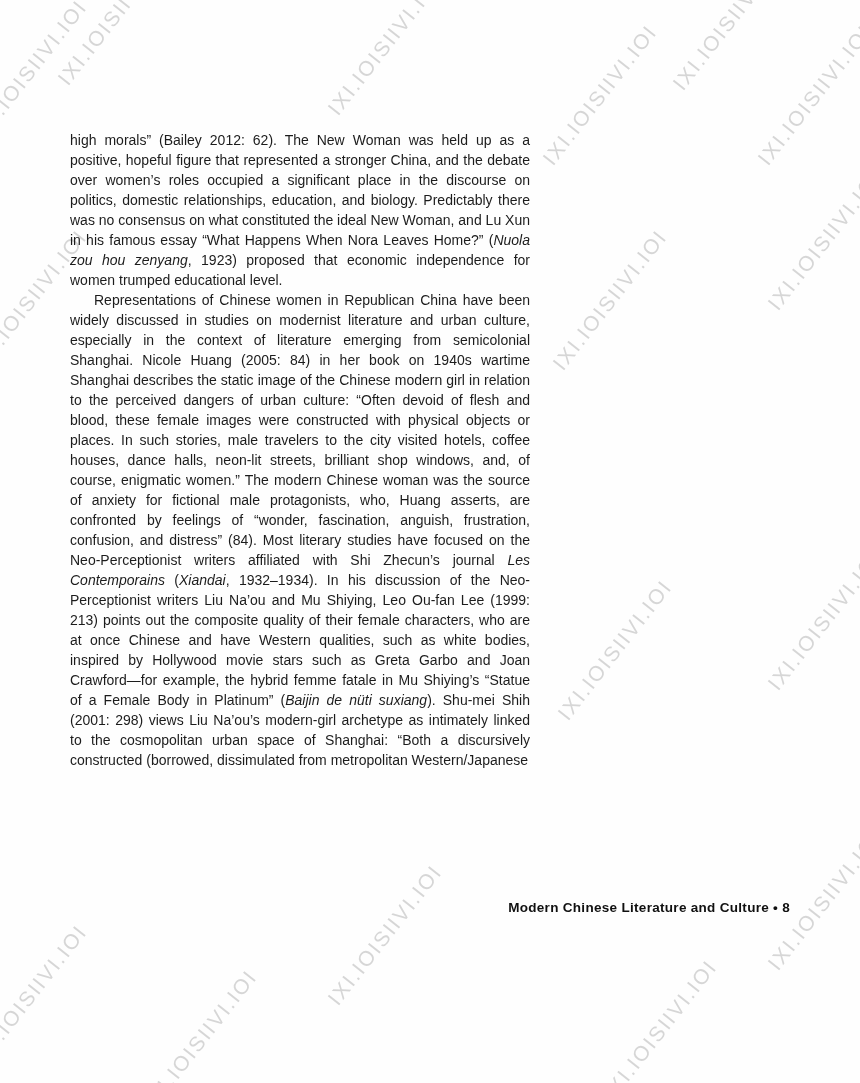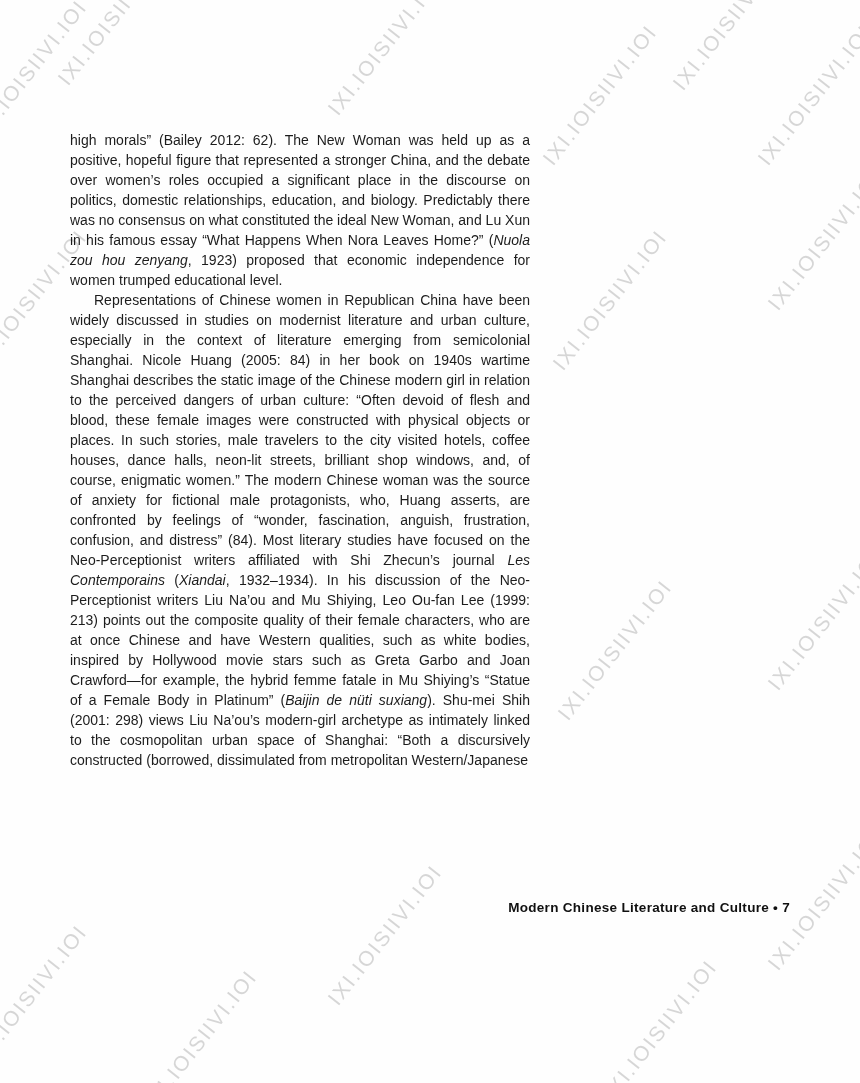--- a/index.html
+++ b/index.html
@@ -103,18 +103,18 @@
       <span class="wm" style="left: 200px; top: 1040px;">IXI.IOISIIVI.IOI</span>
       <span class="wm" style="left: 385px; top: 935px;">IXI.IOISIIVI.IOI</span>
       <span class="wm" style="left: 660px; top: 1030px;">IXI.IOISIIVI.IOI</span>
     </div>
 
   <div class="body-text">
       <p class="para"><span>high morals” (Bailey 2012: 62). The New Woman was held up as a positive, hopeful figure that represented a stronger China, and the debate over women’s roles occupied a significant place in the discourse on politics, domestic relationships, education, and biology. Predictably there was no consensus on what constituted the ideal New Woman, and Lu Xun in his famous essay “What Happens When Nora Leaves Home?” (</span><em>Nuola zou hou zenyang</em><span>, 1923) proposed that economic independence for women trumped educational level.</span></p>
       <p class="para indent"><span>Representations of Chinese women in Republican China have been widely discussed in studies on modernist literature and urban culture, especially in the context of literature emerging from semicolonial Shanghai. Nicole Huang (2005: 84) in her book on 1940s wartime Shanghai describes the static image of the Chinese modern girl in relation to the perceived dangers of urban culture: “Often devoid of flesh and blood, these female images were constructed with physical objects or places. In such stories, male travelers to the city visited hotels, coffee houses, dance halls, neon-lit streets, brilliant shop windows, and, of course, enigmatic women.” The modern Chinese woman was the source of anxiety for fictional male protagonists, who, Huang asserts, are confronted by feelings of “wonder, fascination, anguish, frustration, confusion, and distress” (84). Most literary studies have focused on the Neo-Perceptionist writers affiliated with Shi Zhecun’s journal </span><em>Les Contemporains</em><span> (</span><em>Xiandai</em><span>, 1932–1934). In his discussion of the Neo-Perceptionist writers Liu Na’ou and Mu Shiying, Leo Ou-fan Lee (1999: 213) points out the composite quality of their female characters, who are at once Chinese and have Western qualities, such as white bodies, inspired by Hollywood movie stars such as Greta Garbo and Joan Crawford—for example, the hybrid femme fatale in Mu Shiying’s “Statue of a Female Body in Platinum” (</span><em>Baijin de nüti suxiang</em><span>). Shu-mei Shih (2001: 298) views Liu Na’ou’s modern-girl archetype as intimately linked to the cosmopolitan urban space of Shanghai: “Both a discursively constructed (borrowed, dissimulated from metropolitan Western/Japanese</span></p>
     </div>
 
-  <div class="running-footer">Modern Chinese Literature and Culture • 7</div>
+  <div class="running-footer">Modern Chinese Literature and Culture • 8</div>
 
   <div class="jstor">
   </div>
 
 </div>
 
 </body></html>

